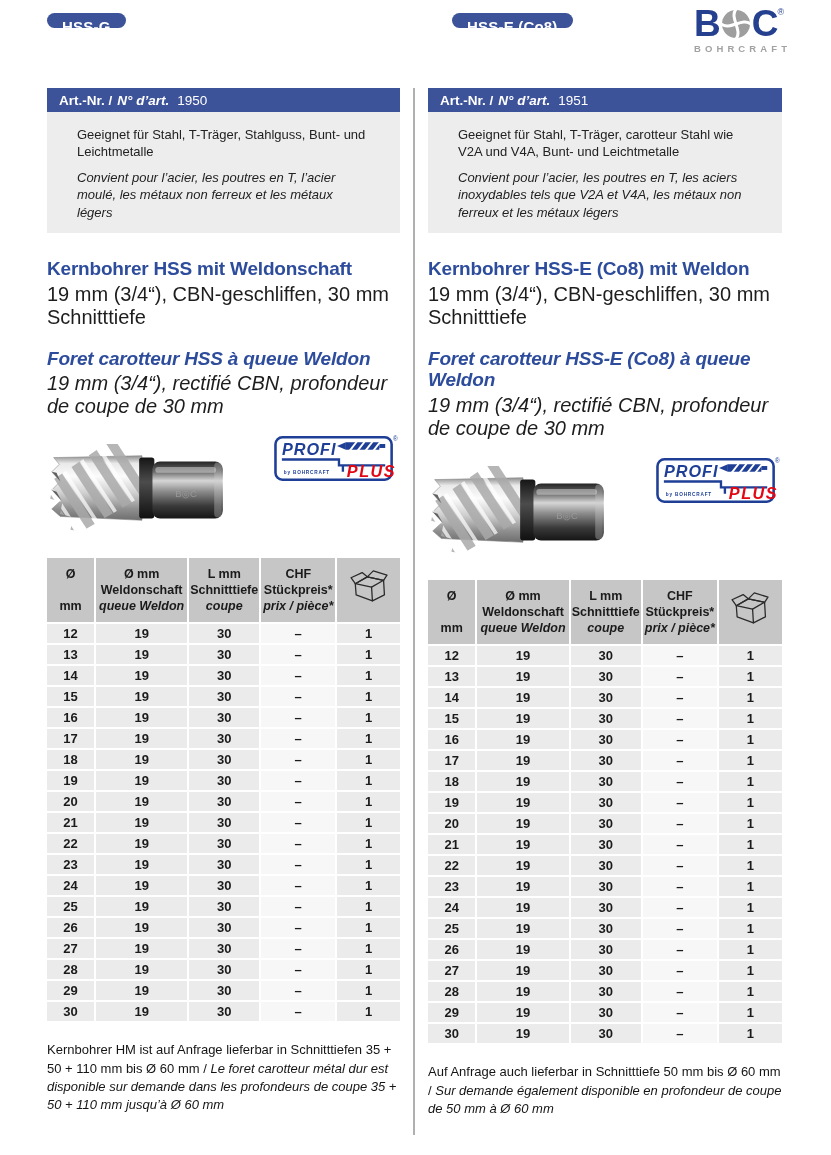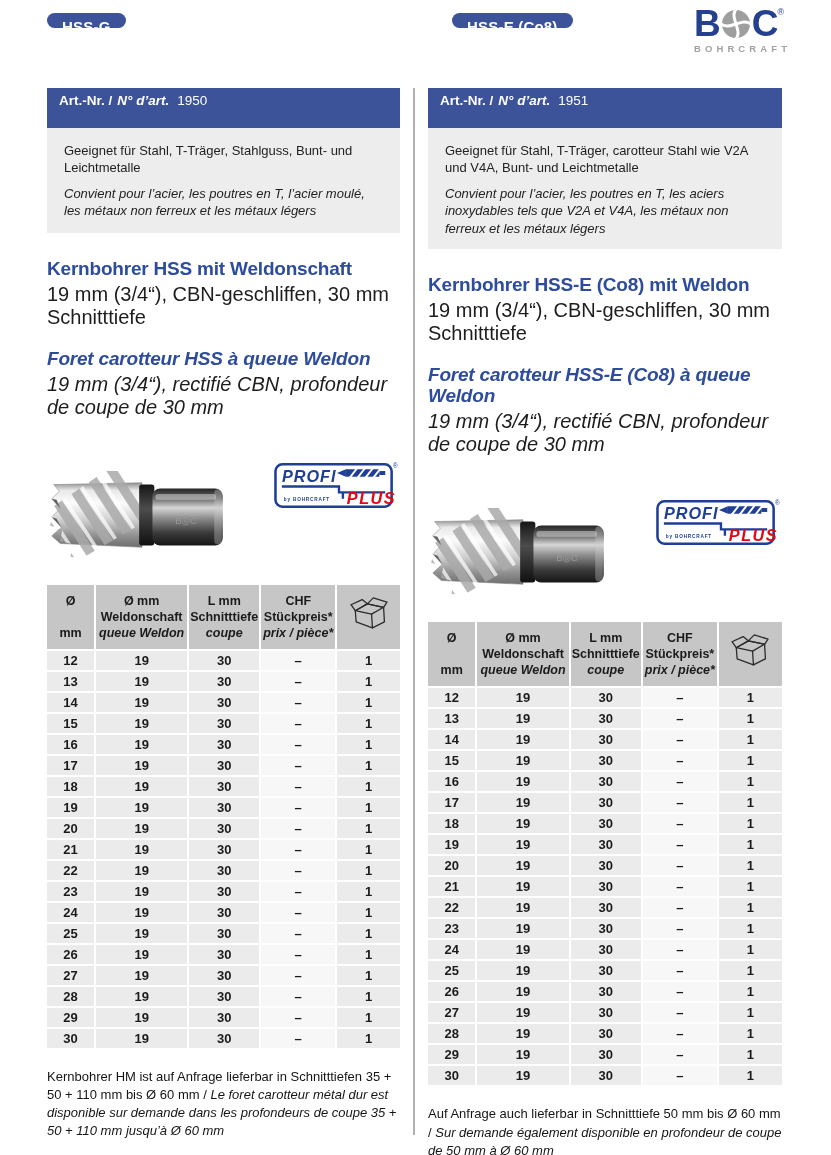--- a/index.html
+++ b/index.html
@@ -29,39 +29,39 @@
 
   
   .divider { position:absolute; left:413px; top:88px; width:2px; height:1047px; background:#b0b0b0; }
 
   
   .col { position:absolute; top:88px; }
   .col.left  { left:47px;  width:353px; }
   .col.right { left:428px; width:354px; }
 
   .art-bar {
-    background:#3c5299; color:#fff; height:40px; line-height:26px;
+    background:#3c5299; color:#fff; height:24px; line-height:26px;
     padding:0 12px; font-size:13.5px; display:flex; white-space:pre;
   }
   .art-bar .lde { font-weight:bold; }
   .art-bar .lfr { font-weight:bold; font-style:italic; margin-left:5px; }
   .art-bar .num { margin-left:8px; }
 
-  .desc-box { background:#ededed; padding:14px 17px 12px; min-height:105px; font-size:13px; color:#222; }
+  .desc-box { background:#ededed; padding:14px 30px 12px; min-height:105px; font-size:13px; color:#222; }
   .desc-box p { line-height:1.32; }
   .desc-box .fr { font-style:italic; margin-top:9px; }
 
   .titles { margin-top:25px; }
   .title { color:#2d4c9c; font-size:19px; font-weight:bold; letter-spacing:-.2px; line-height:1.15; }
   .subtitle { font-size:20px; margin-top:3px; color:#1d1d1d; }
   .frblock { margin-top:19px; }
   .frblock .title { font-style:italic; }
   .frblock .subtitle { font-style:italic; }
 
-  .media { margin-top:40px; display:flex; justify-content:space-between; align-items:flex-start; height:98px; }
+  .media { margin-top:14px; display:flex; justify-content:space-between; align-items:flex-start; height:98px; }
   .drill-img { width:190px; height:88px; margin-top:12px; }
   .pp-logo { width:126px; height:52px; }
 
   table.ptable { border-collapse:separate; border-spacing:2px; width:calc(100% + 4px); margin:26px -2px 0; }
   .ptable th {
     background:#c6c6c6; font-size:12.5px; font-weight:bold; text-align:center;
     vertical-align:middle; height:64px; line-height:1.28; padding:2px 1px; color:#1b1b1b;
   }
   .ptable th .it { font-style:italic; display:block; }
   .ptable th .ln { display:block; }

